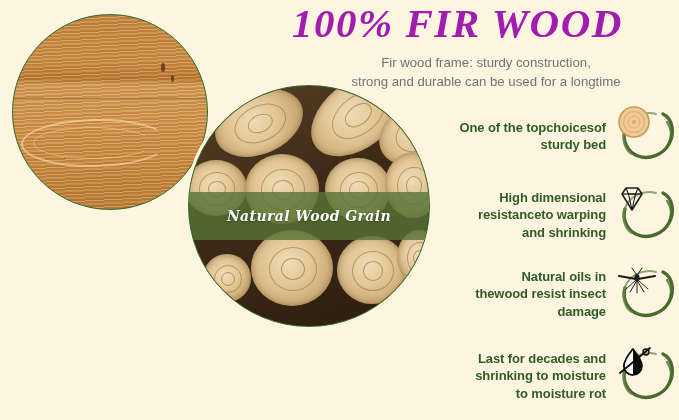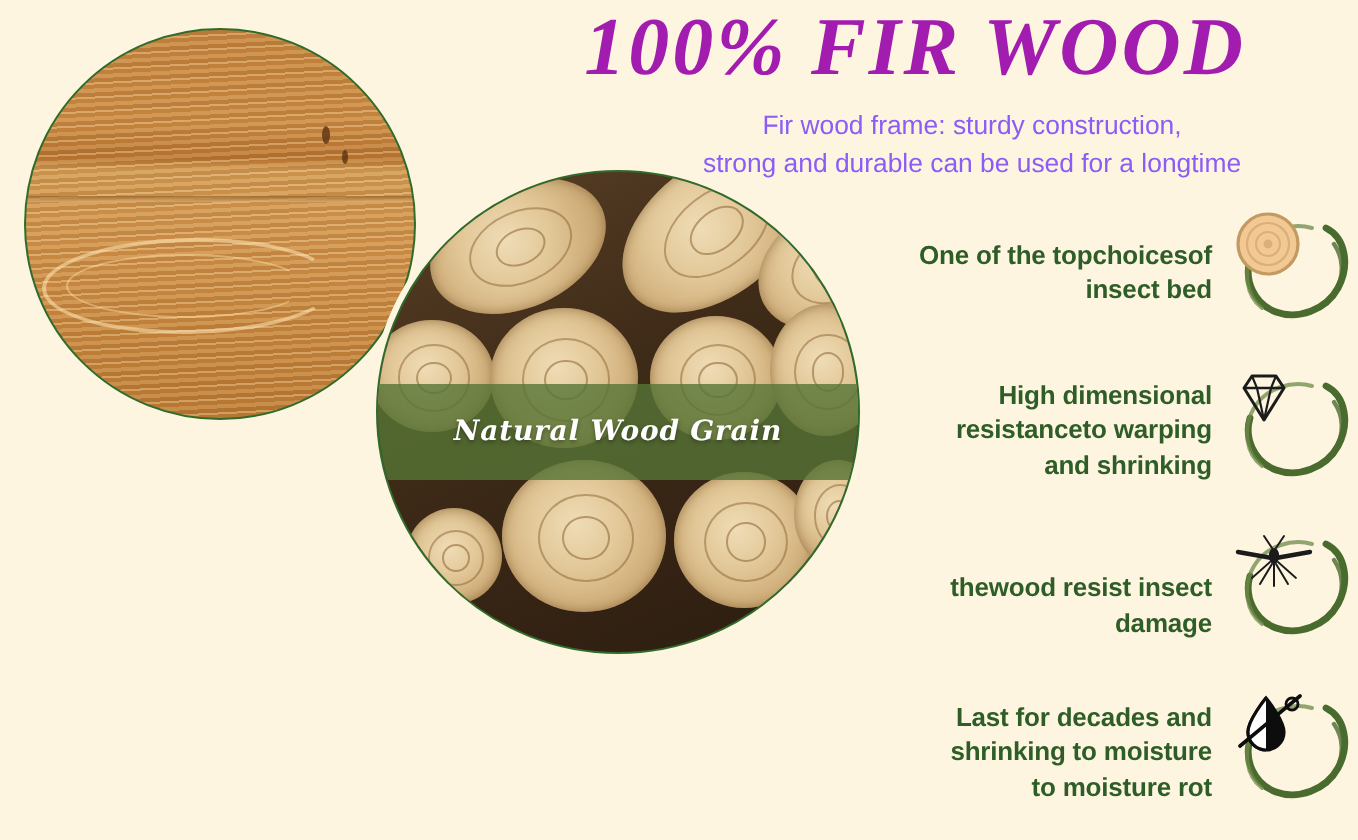--- a/index.html
+++ b/index.html
@@ -34,21 +34,21 @@
     white-space:nowrap;
   }
 
   .subhead {
     position:absolute;
     left:300px; top:54px;
     width:372px;
     text-align:center;
     font-size:13.2px;
     font-weight:400;
-    color:#8b5cf6;
+    color:#737373;
     line-height:1.42;
   }
   .subhead .l2 { display:block; }
 
   
   .photo-circle {
     position:absolute;
     border-radius:50%;
     overflow:hidden;
     border:1.6px solid #2f6b2a;
@@ -297,21 +297,21 @@
     <div class="banner" id="banner-wood">
       <span>Natural Wood Grain</span>
     </div>
   </div>
 
   <div id="features">
 
     <div class="feature" id="feature-0">
       <div class="feature-text">
         <span>One of the topchoicesof</span><br>
-        <span>insect bed</span>
+        <span>sturdy bed</span>
       </div>
       <div class="feature-icon">
         <svg width="62" height="62" viewBox="0 0 62 62">
           <path d="M46 9 C56 14 58 28 52 39 C46 50 32 55 21 51 C10 47 5 35 8 25" fill="none" stroke="#4a6b2e" stroke-width="3.4" stroke-linecap="round"></path>
           <path d="M14 49 C6 43 4 30 10 20 C16 10 29 6 39 9" fill="none" stroke="#6f8a4a" stroke-width="2" stroke-linecap="round" opacity=".75"></path>
           <path d="M50 17 C55 24 55 33 51 40" fill="none" stroke="#4a6b2e" stroke-width="2.2" stroke-linecap="round" opacity=".8"></path>
         </svg>
         <div class="glyph">
           <svg width="34" height="34" viewBox="0 0 34 34">
             <circle cx="17" cy="17" r="15" fill="#f2c893" stroke="#c49a63" stroke-width="1.6"></circle>
@@ -342,21 +342,21 @@
             <path d="M9 4 L11.5 10 L15 26" stroke="#1b1b1b" stroke-width="1.1" fill="none"></path>
             <path d="M21 4 L18.5 10 L15 26" stroke="#1b1b1b" stroke-width="1.1" fill="none"></path>
             <path d="M11.5 10 L18.5 10" stroke="#1b1b1b" stroke-width="1"></path>
           </svg>
         </div>
       </div>
     </div>
 
     <div class="feature" id="feature-2">
       <div class="feature-text">
-        <br>
+        <span>Natural oils in</span><br>
         <span>thewood resist insect</span><br>
         <span>damage</span>
       </div>
       <div class="feature-icon">
         <svg width="62" height="62" viewBox="0 0 62 62">
           <path d="M46 9 C56 14 58 28 52 39 C46 50 32 55 21 51 C10 47 5 35 8 25" fill="none" stroke="#4a6b2e" stroke-width="3.4" stroke-linecap="round"></path>
           <path d="M14 49 C6 43 4 30 10 20 C16 10 29 6 39 9" fill="none" stroke="#6f8a4a" stroke-width="2" stroke-linecap="round" opacity=".75"></path>
           <path d="M50 17 C55 24 55 33 51 40" fill="none" stroke="#4a6b2e" stroke-width="2.2" stroke-linecap="round" opacity=".8"></path>
         </svg>
         <div class="glyph">

